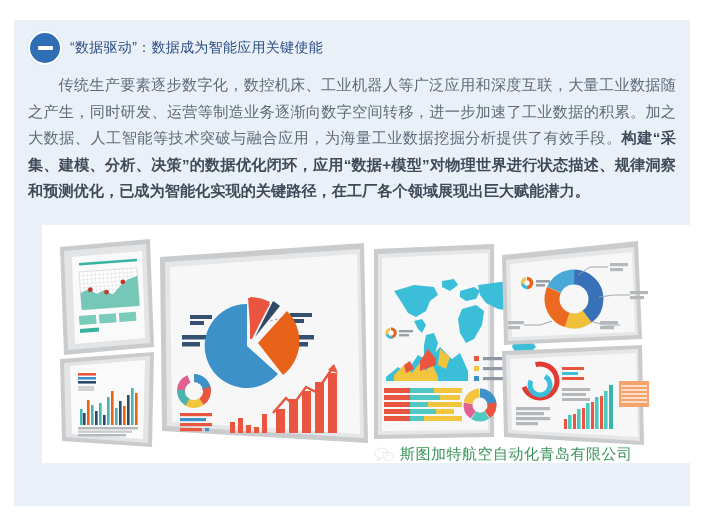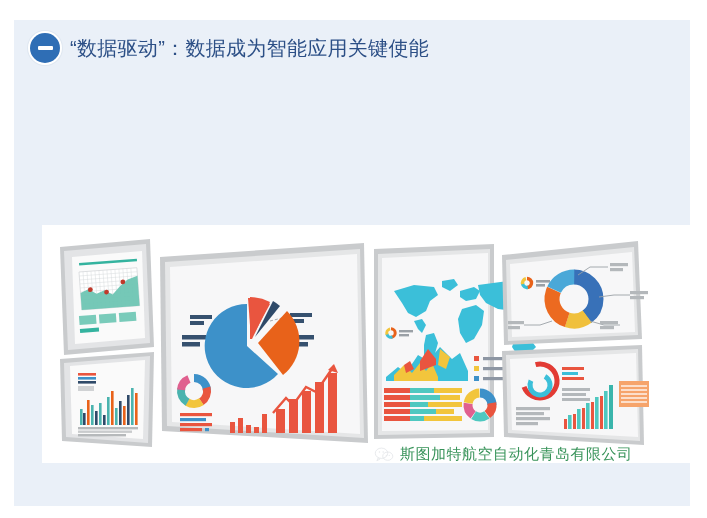--- a/index.html
+++ b/index.html
@@ -26,21 +26,21 @@
     width:30px;height:30px;border-radius:50%;
     background:#2f6eb5;
     box-shadow:0 0 0 2px #ffffff, 0 0 0 3px #dfe7f1;
     display:flex;align-items:center;justify-content:center;
     flex:0 0 auto;
   }
   .minus-badge i{
     display:block;width:15px;height:3.5px;background:#ffffff;border-radius:1px;
   }
   .article-title{
-    font-size:20px;color:#2c4f86;letter-spacing:.3px;
+    font-size:14px;color:#2c4f86;letter-spacing:.3px;
     white-space:nowrap;font-weight:400;
   }
 
   
   .article-body{
     position:absolute;left:14px;top:52px;width:648px;
     font-size:15.2px;line-height:26.5px;color:#5f6b7a;
     text-align:justify;text-justify:inter-ideograph;
   }
   .article-body p{margin:0;text-indent:2em;}
@@ -72,20 +72,23 @@
 
   <div class="article-panel">
 
     <div class="article-header">
       <span class="minus-badge">
         <i></i>
       </span>
       <span class="article-title">“数据驱动”：数据成为智能应用关键使能</span>
     </div>
 
+    <div class="article-body">
+      <p><span>传统生产要素逐步数字化，数控机床、工业机器人等广泛应用和深度互联，大量工业数据随之产生，同时研发、运营等制造业务逐渐向数字空间转移，进一步加速了工业数据的积累。加之大数据、人工智能等技术突破与融合应用，为海量工业数据挖掘分析提供了有效手段。</span><b>构建“采集、建模、分析、决策”的数据优化闭环，应用“数据+模型”对物理世界进行状态描述、规律洞察和预测优化，已成为智能化实现的关键路径，在工厂各个领域展现出巨大赋能潜力。</b></p>
+    </div>
 
     <div class="figure-card">
       <svg class="figure-svg" viewBox="0 0 648 238">
 
         <g>
           <polygon points="18,22 108,14 112,122 22,130" fill="#c9cbcd"></polygon>
           <polygon points="22,26 104,19 108,118 26,125" fill="#e3e4e6"></polygon>
           <polygon points="30,32 100,26 103,113 33,119" fill="#fafafa"></polygon>
 
           <g>

